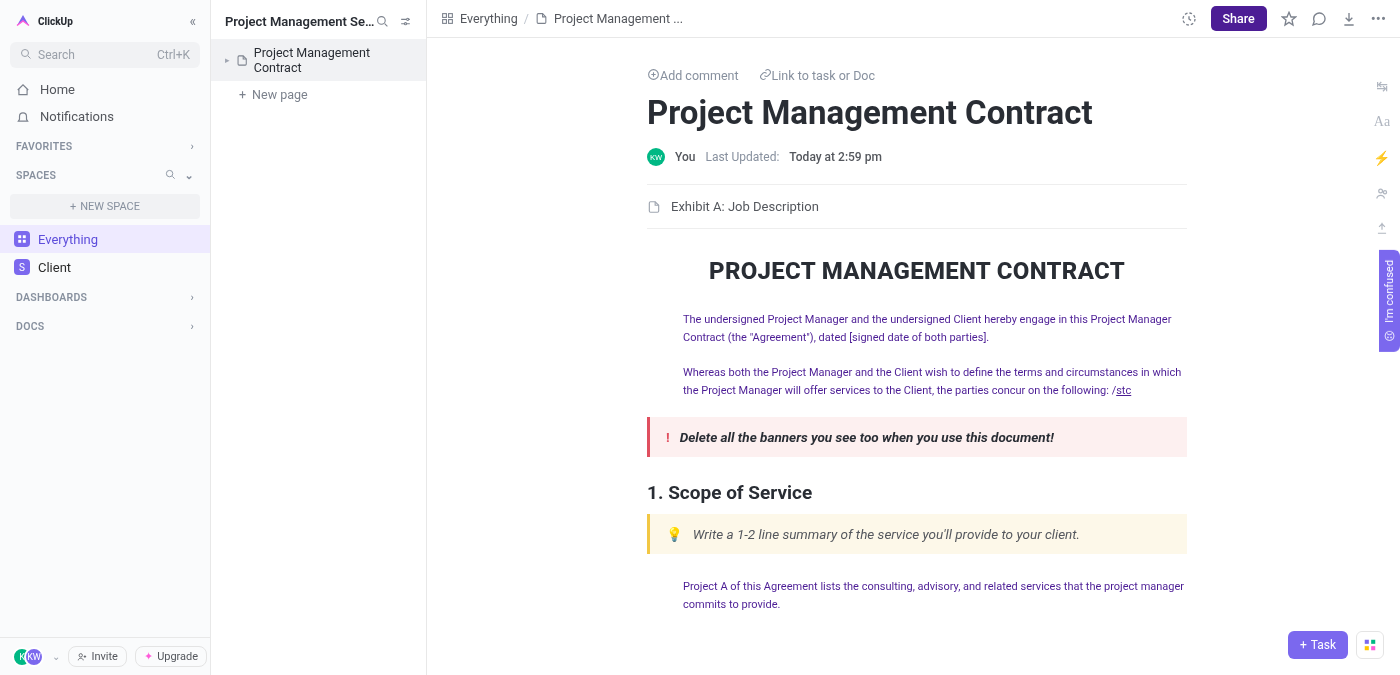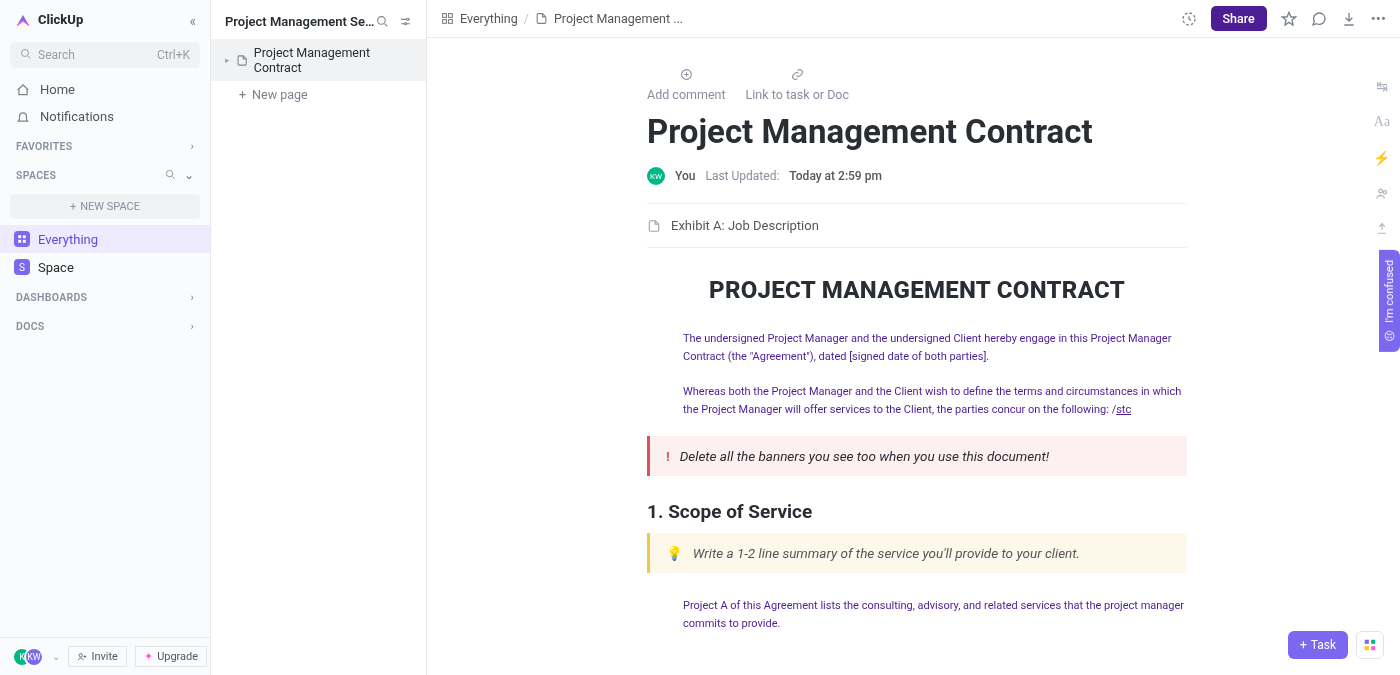--- a/index.html
+++ b/index.html
@@ -1,72 +1,72 @@
 <!DOCTYPE html>
 <html><head>
 <meta charset="utf-8">
 <style>
 * { margin: 0; padding: 0; box-sizing: border-box; font-family: -apple-system, BlinkMacSystemFont, "Segoe UI", Roboto, sans-serif; }
 body { background: #fff; color: #2b2b2b; width: 1400px; height: 675px; overflow: hidden; display: flex; }
 .sidebar { width: 211px; border-right: 1px solid #e8e8e8; display: flex; flex-direction: column; background: #fafbfc; }
 .sidebar-header { display: flex; align-items: center; justify-content: space-between; padding: 12px 14px; }
-.logo { display: flex; gap: 6px; font-weight: 800; font-size: 13px; color: #292d34; }
+.logo { display: flex; align-items: center; gap: 6px; font-weight: 800; font-size: 10px; color: #292d34; }
 .logo-mark { width: 18px; height: 18px; }
 .collapse-btn { color: #7c828d; cursor: pointer; font-size: 14px; }
 .search-box { margin: 0 10px 8px; background: #f1f2f4; border-radius: 6px; padding: 6px 10px; display: flex; align-items: center; justify-content: space-between; font-size: 12px; color: #9aa0a9; cursor: pointer; }
 .search-left { display: flex; gap: 6px; }
 .nav-item { display: flex; align-items: center; gap: 10px; padding: 6px 16px; font-size: 13px; color: #54575d; cursor: pointer; }
 .nav-item .icon { width: 14px; color: #7c828d; }
 .section-header { display: flex; align-items: center; justify-content: space-between; padding: 10px 16px 6px; font-size: 10.5px; color: #87909e; font-weight: 600; letter-spacing: 0.3px; cursor: pointer; gap: 12px; }
 .section-header .chev { font-size: 11px; }
 .new-space { margin: 6px 10px; background: #f1f2f4; border-radius: 4px; padding: 6px; text-align: center; font-size: 11px; color: #87909e; cursor: pointer; display: flex; align-items: center; justify-content: center; gap: 4px; }
 .space-item { display: flex; align-items: center; gap: 8px; padding: 6px 14px; font-size: 13px; cursor: pointer; }
 .space-item.active { background: #eeeaff; color: #5d4ddb; }
 .space-badge { width: 16px; height: 16px; border-radius: 4px; display: flex; align-items: center; justify-content: center; font-size: 10px; color: #fff; }
 .sidebar-spacer { flex: 1; }
 .sidebar-footer { border-top: 1px solid #e8e8e8; padding: 8px 12px; display: flex; align-items: center; gap: 8px; }
 .avatar-stack { display: flex; }
 .avatar { width: 20px; height: 20px; border-radius: 50%; background: #00b884; color: #fff; font-size: 9px; display: flex; align-items: center; justify-content: center; border: 2px solid #fff; }
 .avatar.second { margin-left: -8px; background: #7b68ee; }
-.foot-btn { font-size: 11px; color: #54575d; border: 1px solid #e4e4e4; border-radius: 0; padding: 3px 8px; cursor: pointer; display: flex; align-items: center; gap: 4px; }
+.foot-btn { font-size: 11px; color: #54575d; border: 1px solid #e4e4e4; border-radius: 8px; padding: 3px 8px; cursor: pointer; display: flex; align-items: center; gap: 4px; }
 .foot-help { color: #a0a6b1; font-size: 12px; cursor: pointer; }
 .doc-tree { width: 216px; border-right: 1px solid #e8e8e8; background: #fff; display: flex; flex-direction: column; }
 .tree-header { display: flex; align-items: center; justify-content: space-between; padding: 14px 14px 10px; }
 .tree-title { font-size: 13px; font-weight: 600; color: #292d34; overflow: hidden; text-overflow: ellipsis; white-space: nowrap; max-width: 160px; }
 .tree-icons { display: flex; gap: 10px; color: #7c828d; font-size: 12px; }
 .tree-item { display: flex; align-items: center; gap: 6px; padding: 6px 14px; font-size: 12.5px; color: #292d34; cursor: pointer; }
 .tree-item.active { background: #f1f2f4; }
 .tree-item .caret { color: #a0a6b1; font-size: 9px; }
 .tree-item .doc-icon { color: #7c828d; }
 .tree-item.new { color: #7c828d; padding-left: 28px; }
 .main { flex: 1; display: flex; flex-direction: column; position: relative; }
 .topbar { height: 38px; border-bottom: 1px solid #e8e8e8; display: flex; align-items: center; justify-content: space-between; padding: 0 14px; }
 .breadcrumb { display: flex; align-items: center; gap: 6px; font-size: 12.5px; color: #54575d; }
 .breadcrumb .sep { color: #c1c7d0; }
 .topbar-right { display: flex; align-items: center; gap: 14px; }
 .share-btn { background: #4c1d95; color: #fff; border: none; border-radius: 5px; padding: 5px 12px; font-size: 12.5px; font-weight: 500; cursor: pointer; }
 .top-icon { color: #7c828d; cursor: pointer; font-size: 15px; }
 .doc-area { flex: 1; overflow-y: auto; padding: 30px 0 0; }
 .doc-inner { max-width: 540px; margin: 0 auto 0 220px; }
 .doc-actions { display: flex; gap: 20px; font-size: 12.5px; color: #87909e; margin-bottom: 10px; }
-.doc-action { display: flex; align-items: center; gap: 6px; cursor: pointer; flex-direction: column; }
+.doc-action { display: flex; cursor: pointer; }
 .doc-title { font-size: 33px; font-weight: 700; color: #292d34; margin-bottom: 16px; }
 .doc-meta { display: flex; align-items: center; gap: 10px; font-size: 12px; color: #87909e; padding-bottom: 18px; border-bottom: 1px solid #eee; }
 .meta-avatar { width: 18px; height: 18px; border-radius: 50%; background: #00b884; color: #fff; font-size: 8px; display: flex; align-items: center; justify-content: center; }
 .meta-you { color: #54575d; font-weight: 500; }
 .meta-date { color: #54575d; font-weight: 500; }
 .exhibit-row { display: flex; align-items: center; gap: 10px; padding: 14px 0; border-bottom: 1px solid #eee; font-size: 13px; color: #54575d; margin-bottom: 28px; }
 .exhibit-icon { color: #a0a6b1; }
 .content-h1 { font-size: 24px; font-weight: 800; text-align: center; color: #292d34; margin-bottom: 26px; letter-spacing: 0.3px; }
 .para { font-size: 11px; line-height: 1.6; color: #4c1d95; margin-bottom: 18px; margin-left: 36px; }
 .slash { text-decoration: underline; }
 .banner { border-left: 3px solid; padding: 12px 16px; margin: 8px 0 24px; font-size: 13.5px; font-style: italic; display: flex; align-items: flex-start; gap: 10px; }
 .banner.red { background: #fdf0f0; border-color: #e04f5f; color: #292d34; }
 .banner.red .b-icon { color: #e04f5f; font-style: normal; font-weight: 700; }
-.banner.red .b-text { font-weight: 400; }
+.banner.red .b-text { font-weight: 700; }
 .banner.yellow { background: #fdf8e9; border-color: #f2c744; color: #54575d; }
 .banner.yellow .b-icon { font-style: normal; }
 .content-h2 { font-size: 19px; font-weight: 700; color: #292d34; margin-bottom: 10px; }
 .right-rail { position: absolute; right: 0; top: 38px; bottom: 0; width: 36px; display: flex; flex-direction: column; align-items: center; gap: 20px; padding-top: 40px; color: #b0b6c0; }
 .right-rail .ritem { font-size: 14px; cursor: pointer; }
 .confused { position: fixed; right: 0; top: 250px; background: #7b68ee; color: #fff; writing-mode: vertical-rl; padding: 10px 4px; font-size: 11px; border-radius: 6px 0 0 6px; cursor: pointer; transform: rotate(180deg); display: flex; align-items: center; gap: 6px; }
 .bottom-actions { position: fixed; right: 16px; bottom: 16px; display: flex; gap: 8px; }
 .task-btn { background: #7b68ee; color: #fff; border: none; border-radius: 6px; padding: 6px 12px; font-size: 12px; cursor: pointer; display: flex; align-items: center; gap: 4px; }
 .app-btn { width: 28px; height: 28px; border: 1px solid #e4e4e4; border-radius: 6px; display: flex; align-items: center; justify-content: center; cursor: pointer; }
 svg { display: block; }
@@ -133,21 +133,21 @@
           <rect x="3" y="3" width="7" height="7"></rect>
           <rect x="14" y="3" width="7" height="7"></rect>
           <rect x="3" y="14" width="7" height="7"></rect>
           <rect x="14" y="14" width="7" height="7"></rect>
         </svg>
     </span>
     <span>Everything</span>
   </div>
   <div class="space-item">
     <span class="space-badge" style="background:#7b68ee">S</span>
-    <span>Space</span>
+    <span>Client</span>
   </div>
 
   <div class="section-header">
     <span>DASHBOARDS</span>
     <span class="chev">›</span>
   </div>
   <div class="section-header">
     <span>DOCS</span>
     <span class="chev">›</span>
   </div>

